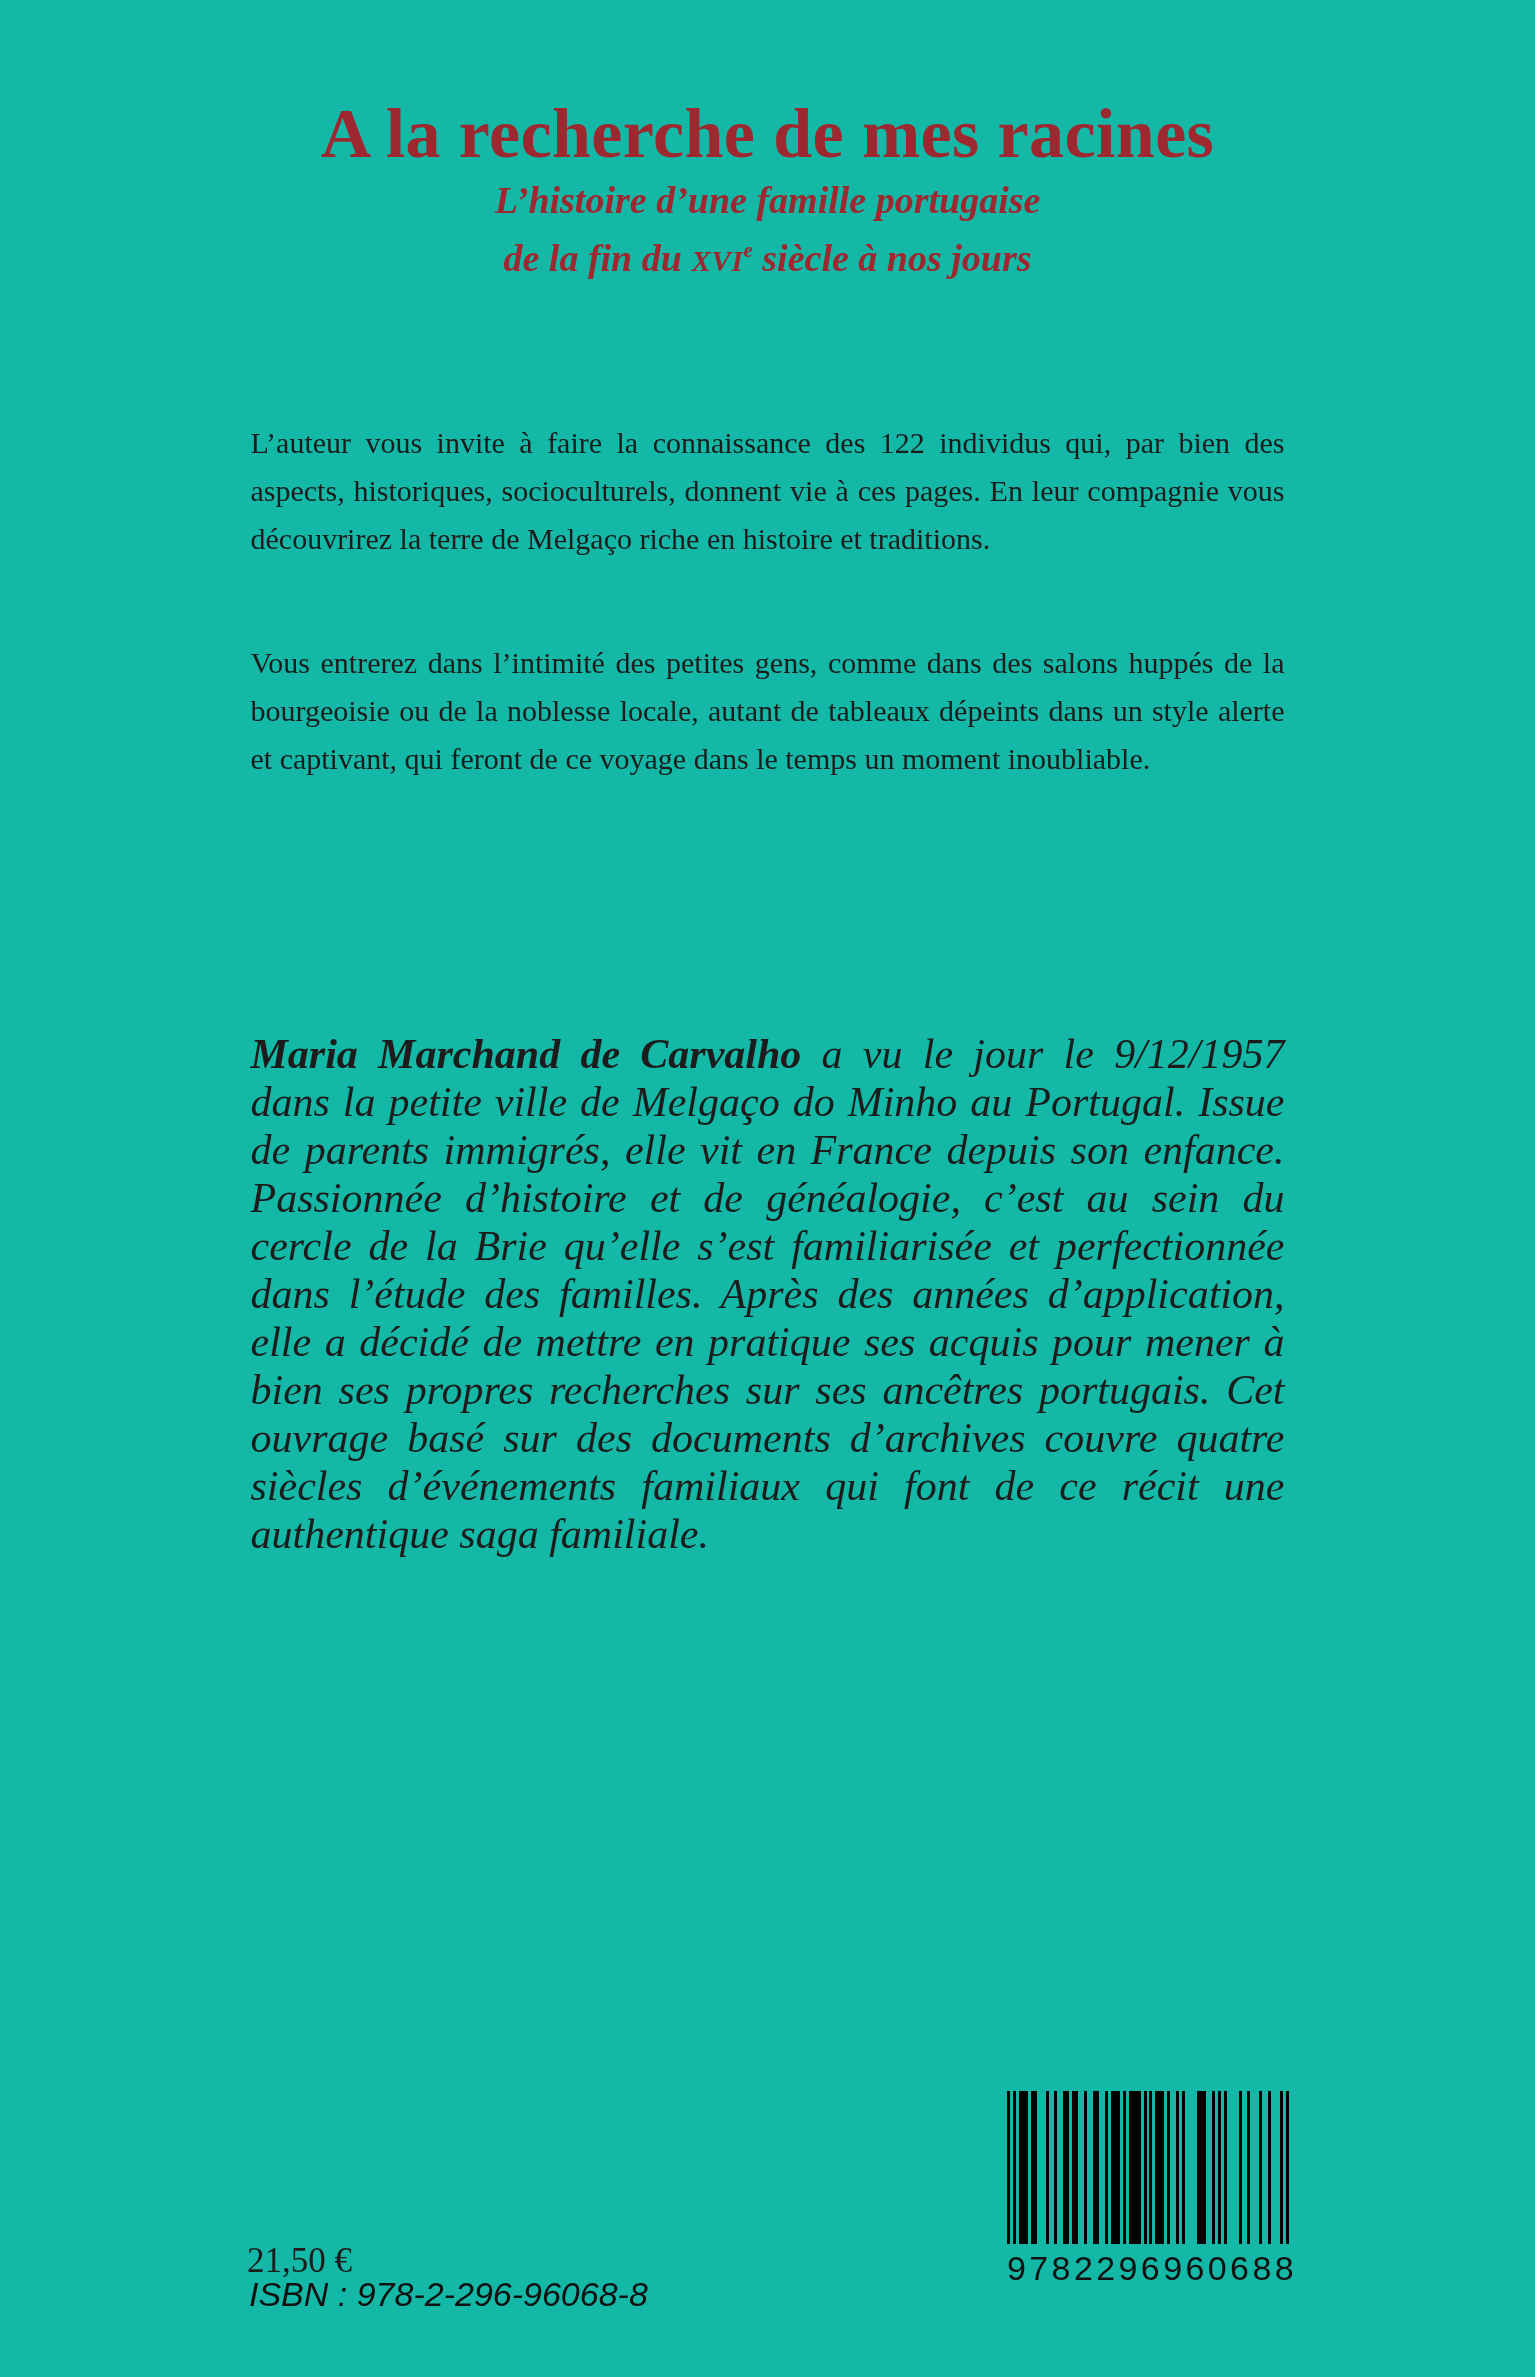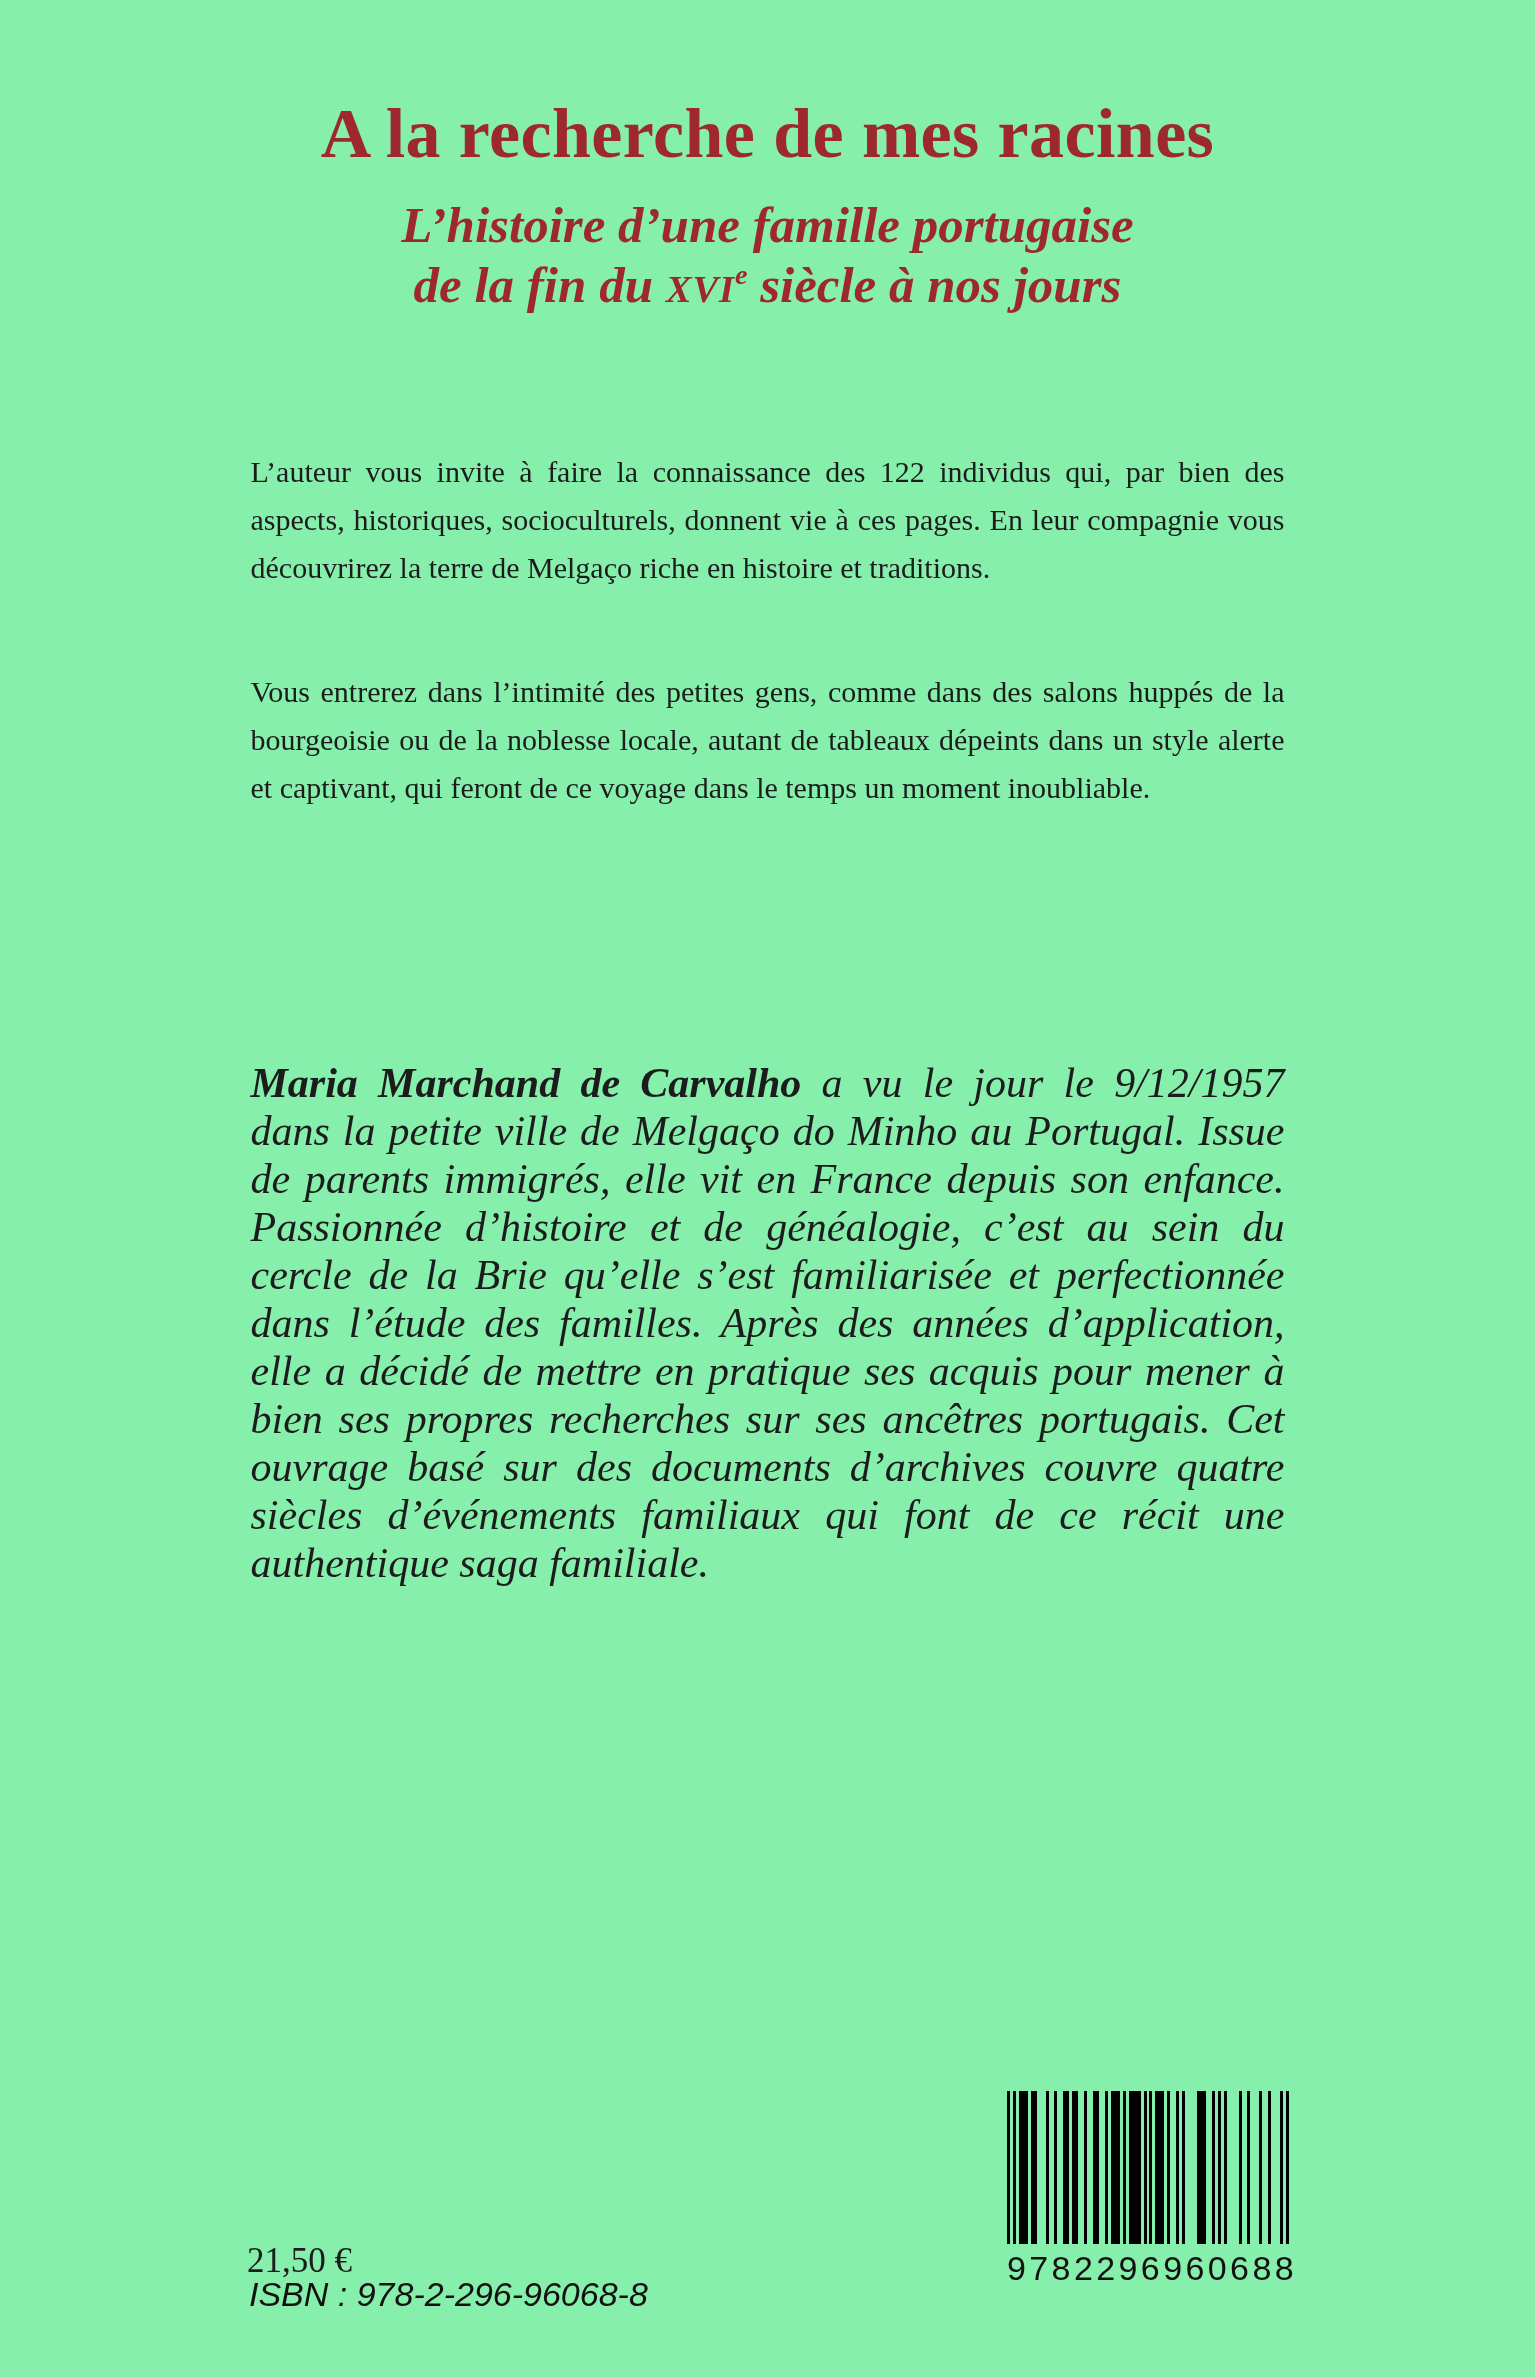--- a/index.html
+++ b/index.html
@@ -4,38 +4,37 @@
 <style>
   :root{
     --accent:#9e2830;
     --ink:#1c1c1c;
   }
   html,body{margin:0;padding:0;background:#ffffff;}
   .page{
     position:relative;
     width:1535px;
     height:2377px;
-    background:#86efac;
+    background:#14b8a6;
     font-family:"Liberation Serif", serif;
     color:var(--ink);
     overflow:hidden;
   }
   .title{
     margin:94px 0 0 0;
     text-align:center;
     font-size:70px;
     line-height:1.15;
     font-weight:bold;
     color:var(--accent);
     letter-spacing:0.4px;
   }
   .subtitle{
-    margin-top:25px;
     text-align:center;
-    font-size:51px;
+    font-size:38px;
     line-height:50px;
     font-style:italic;
     font-weight:bold;
     color:var(--accent);
   }
   .subtitle .sc{
     font-style:italic;
     font-size:0.76em;
     letter-spacing:0.8px;
   }

